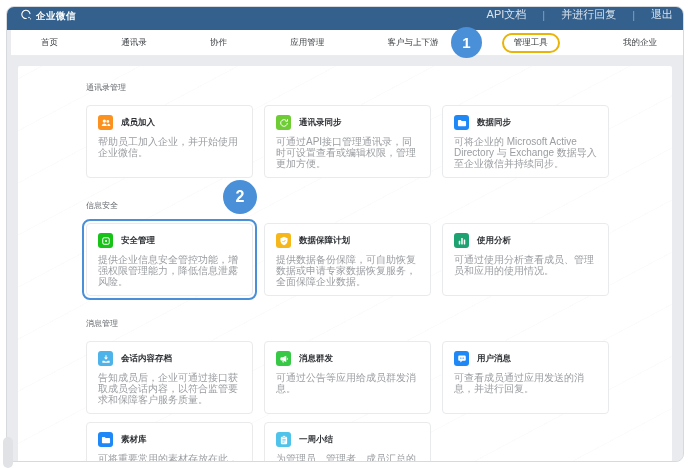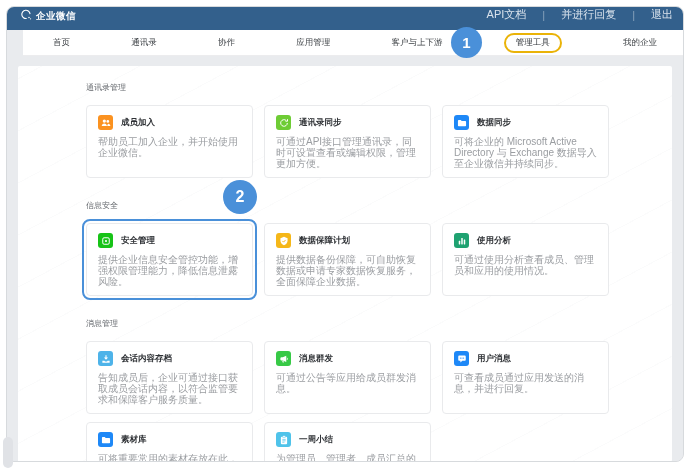--- a/index.html
+++ b/index.html
@@ -14,21 +14,21 @@
     display:flex; align-items:flex-start; padding:0 10px 0 13px; }
   .logo { display:flex; align-items:center; gap:4px; }
   .logo svg { width:12px; height:12px; }
   .logo-text { color:#fff; font-size:9.5px; font-weight:bold; letter-spacing:.5px; }
   .topbar-links { margin-left:auto; display:flex; align-items:center; gap:16px;
     color:#d9e2ec; font-size:11px; }
   .topbar-links .sep { color:rgba(255,255,255,.4); }
   .topbar-links span[data-interactable="true"] { cursor:pointer; }
 
   
-  .nav { position:absolute; left:16px; top:23px; right:0; height:26px; background:#fff;
+  .nav { position:absolute; left:4px; top:23px; right:0; height:26px; background:#fff;
     border-bottom:1px solid #ececee; display:flex; align-items:center;
     justify-content:space-between; padding:0 26px 0 30px; font-size:8.5px; color:#3f4347; }
   .nav-item { cursor:pointer; white-space:nowrap; padding:2px 0; }
   .nav-item.boxed { border:2px solid #eab308; border-radius:10px; padding:2px 10px; color:#2f3338; }
 
   
   .window-body { position:absolute; left:0; top:49px; right:0; bottom:0; background:#e9ebee; }
   .panel { position:absolute; left:11px; right:11px; top:10px; bottom:0; background:#fff;
     border-radius:2px 2px 0 0; }
   .watermark { position:absolute; inset:0; pointer-events:none;

